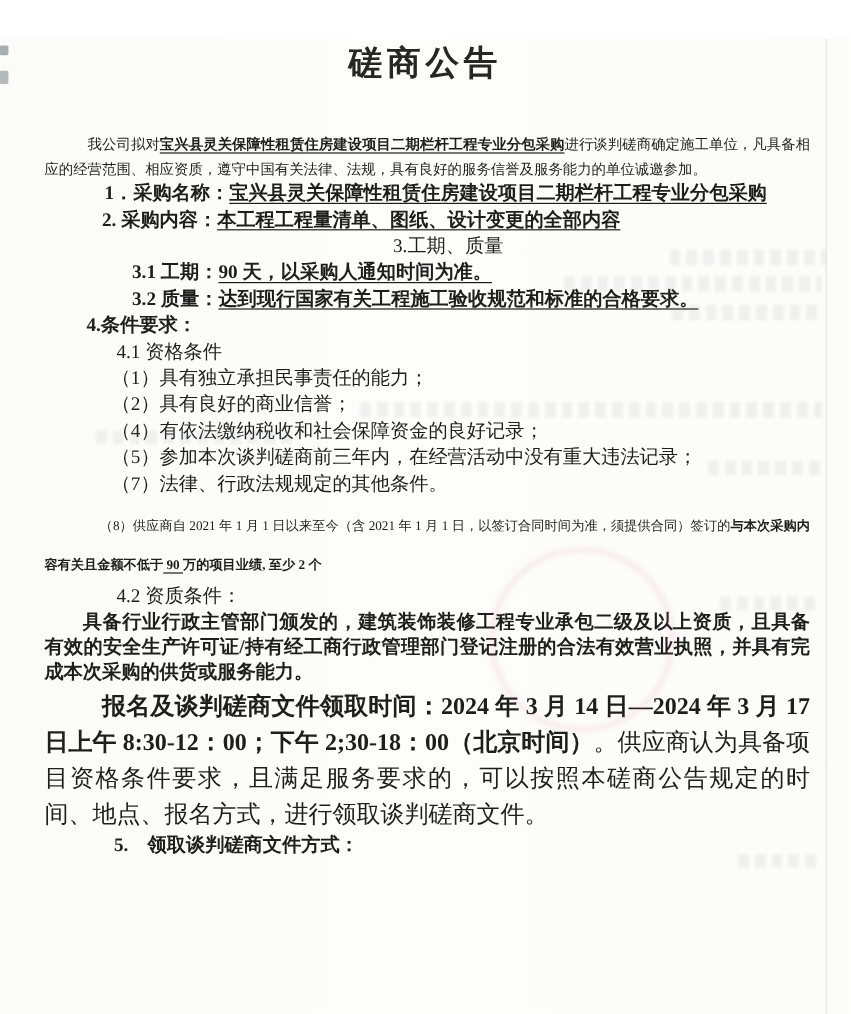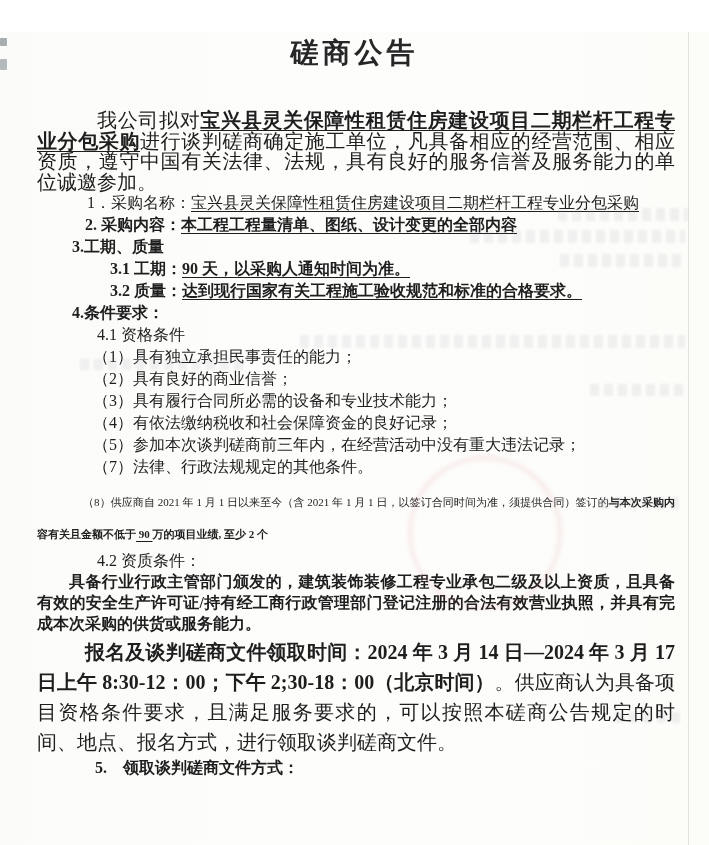--- a/index.html
+++ b/index.html
@@ -11,26 +11,26 @@
     margin-top:32px;
   }
   .content{padding:12px 34px 0 37px;}
   .title{
     margin:2px 0 0;text-align:center;font-size:28px;font-weight:700;
     letter-spacing:4px;color:#262626;
     font-family:"Liberation Sans","DejaVu Sans",sans-serif;
   }
   p,div.row{margin:0;}
   .row{font-size:16px;line-height:22px;white-space:nowrap;}
-  .intro{margin-top:26px;font-size:20px;line-height:20.5px;text-indent:3em;text-align:justify;}
+  .intro{margin-top:26px;font-size:12px;line-height:20.5px;text-indent:3em;text-align:justify;}
   .b{font-weight:700;}
   .u{text-decoration:underline;text-underline-offset:3px;text-decoration-thickness:1px;}
-  .r-item1{margin-top:9px;padding-left:50px;font-weight:400;}
+  .r-item1{margin-top:9px;padding-left:50px;font-weight:700;}
   .r-item2{margin-top:1px;padding-left:48px;font-weight:700;}
-  .r-item3{margin-top:4px;padding-left:35px;font-weight:700;}
+  .r-item3{margin-top:4px;padding-left:35px;font-weight:400;text-align:center;}
   .r-item31{margin-top:7px;padding-left:73px;font-weight:700;}
   .r-item32{margin-top:8px;padding-left:73px;font-weight:700;}
   .r-item4{margin-top:5px;padding-left:35px;font-weight:700;}
   .r-item41{margin-top:18px;padding-left:60px;}
   .cond{margin-top:8px;padding-left:56px;}
   .item8{margin-top:8px;font-size:11px;line-height:32px;text-indent:46px;text-align:justify;}
   .r-item42{padding-left:60px;line-height:21px;}
   .credential{font-size:16px;line-height:21px;text-indent:2em;font-weight:700;text-align:justify;}
   .r-item43{margin-top:6px;padding-left:60px;}
   .registration{margin-top:3px;font-size:20px;line-height:30px;text-indent:48px;text-align:justify;}
@@ -71,21 +71,20 @@
     <div class="row r-item31"><span>3.1 工期：</span><span class="u">90 天，以采购人通知时间为准。</span></div>
 
     <div class="row r-item32"><span>3.2 质量：</span><span class="u">达到现行国家有关工程施工验收规范和标准的合格要求。</span></div>
 
     <div class="row r-item4">4.条件要求：</div>
 
     <div class="row r-item41">4.1 资格条件</div>
 
     <div class="row cond">（1）具有独立承担民事责任的能力；</div>
     <div class="row cond">（2）具有良好的商业信誉；</div>
-    <div class="row cond">（3）具有履行合同所必需的设备和专业技术能力；</div>
     <div class="row cond">（4）有依法缴纳税收和社会保障资金的良好记录；</div>
     <div class="row cond">（5）参加本次谈判磋商前三年内，在经营活动中没有重大违法记录；</div>
     <div class="row cond">（7）法律、行政法规规定的其他条件。</div>
 
     <p class="item8"><span>（8）供应商自 2021 年 1 月 1 日以来至今（含 2021 年 1 月 1 日，以签订合同时间为准，须提供合同）签订的</span><span class="b">与本次采购内容有关且金额不低于</span><span class="b u">&nbsp;90&nbsp;</span><span class="b">万的项目业绩, 至少 2 个</span></p>
 
     <div class="row r-item42">4.2 资质条件：</div>
 
     <p class="credential">具备行业行政主管部门颁发的，建筑装饰装修工程专业承包二级及以上资质，且具备有效的安全生产许可证/持有经工商行政管理部门登记注册的合法有效营业执照，并具有完成本次采购的供货或服务能力。</p>
 

